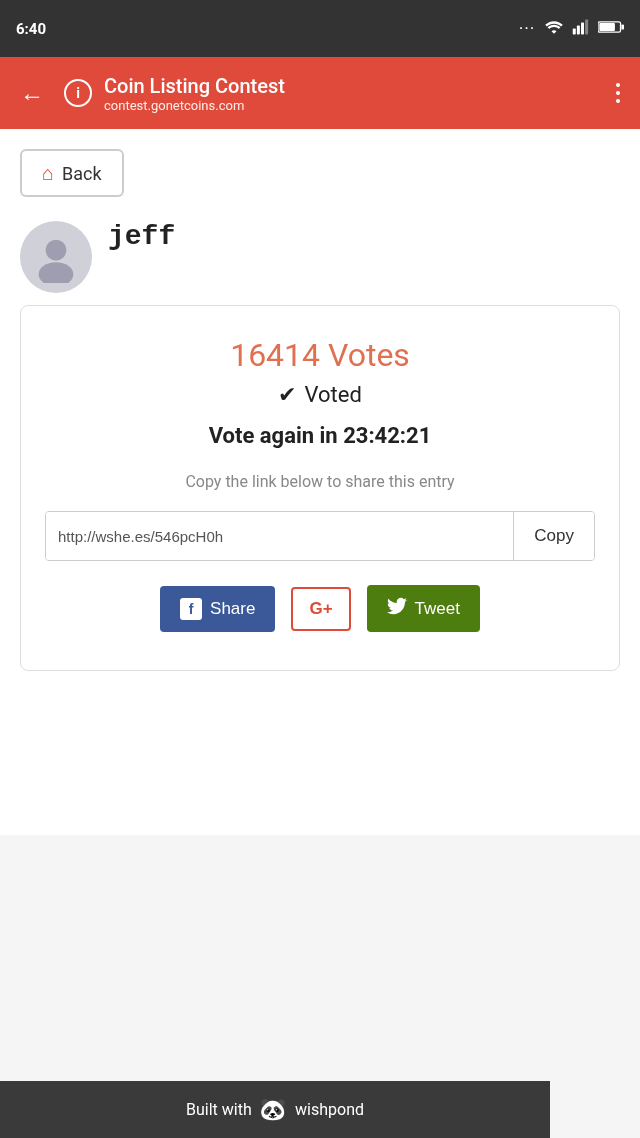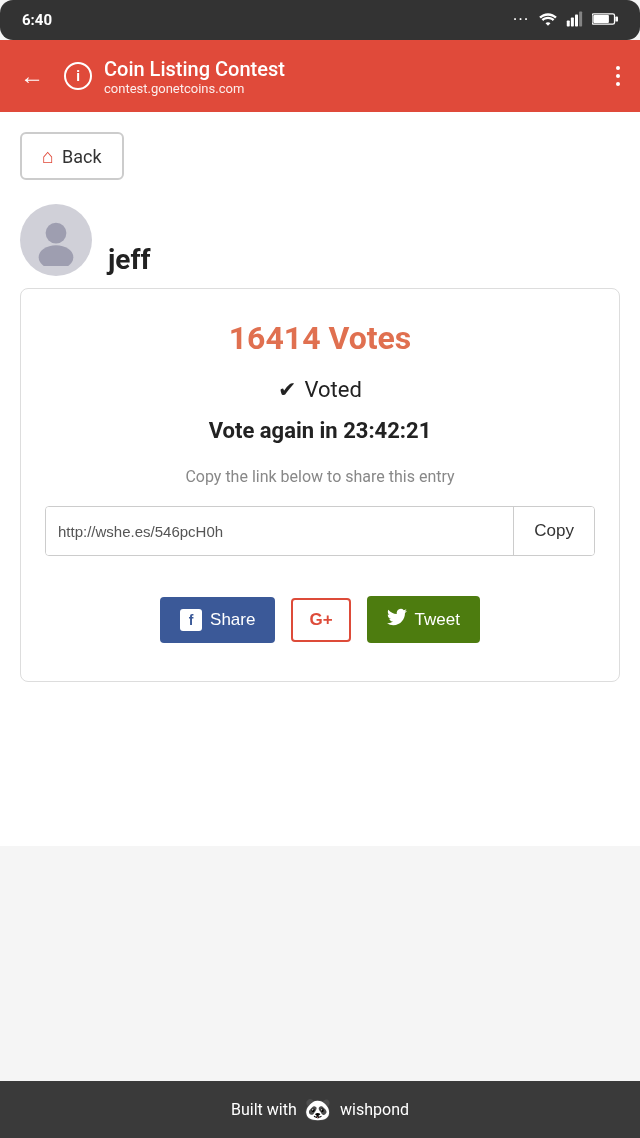--- a/index.html
+++ b/index.html
@@ -9,28 +9,27 @@
       min-height: 1138px;
       font-family: 'Roboto', Arial, sans-serif;
       background: #f5f5f5;
       position: relative;
     }
 
     
     .status-bar {
       background: #333;
       color: white;
-      height: 40px;
+      height: 57px;
       display: flex;
       align-items: center;
       justify-content: space-between;
-      padding: 0 22px;
+      padding: 0 16px;
       font-size: 15px;
       font-weight: bold;
-      border-radius: 13px;
     }
     .status-bar-right {
       display: flex;
       align-items: center;
       gap: 8px;
     }
     .dots-icon { font-size: 12px; letter-spacing: 2px; }
     .wifi-icon, .signal-icon, .battery-icon { font-size: 14px; }
 
     
@@ -113,23 +112,24 @@
       margin-bottom: 24px;
     }
     .back-btn-icon {
       color: #e04a3a;
       font-size: 20px;
     }
 
     
     .user-row {
       display: flex;
-      align-items: flex-end;
+      align-items: flex-start;
       gap: 16px;
       margin-bottom: 12px;
+      font-family: Liberation Mono, monospace;
     }
     .avatar {
       width: 72px;
       height: 72px;
       border-radius: 50%;
       background: #d0d0d8;
       display: flex;
       align-items: center;
       justify-content: center;
       overflow: hidden;
@@ -152,23 +152,23 @@
     
     .vote-card {
       border: 1px solid #ddd;
       border-radius: 8px;
       padding: 30px 24px;
       text-align: center;
       margin: 0 0 24px 0;
     }
     .votes-count {
       font-size: 32px;
-      font-weight: bold;
+      font-weight: normal;
       color: #e07050;
-      margin-bottom: 20px;
+      margin-bottom: 8px;
     }
     .voted-row {
       display: flex;
       align-items: center;
       justify-content: center;
       gap: 8px;
       font-size: 22px;
       color: #222;
       margin-bottom: 16px;
     }
@@ -187,21 +187,21 @@
       color: #888;
       margin-bottom: 20px;
     }
 
     
     .copy-link-row {
       display: flex;
       border: 1px solid #ccc;
       border-radius: 4px;
       overflow: hidden;
-      margin-bottom: 40px;
+      margin-bottom: 24px;
     }
     .copy-link-input {
       flex: 1;
       padding: 14px 12px;
       font-size: 15px;
       color: #555;
       border: none;
       outline: none;
       background: white;
     }
@@ -283,21 +283,21 @@
       color: white;
       text-align: center;
       padding: 16px;
       font-size: 16px;
       display: flex;
       align-items: center;
       justify-content: center;
       gap: 8px;
       position: fixed;
       bottom: 0;
-      width: 640px;
+      width: 550px;
     }
     .panda-emoji {
       font-size: 22px;
     }
 
     .spacer {
       height: 60px;
       background: white;
     }
     .below-content {

